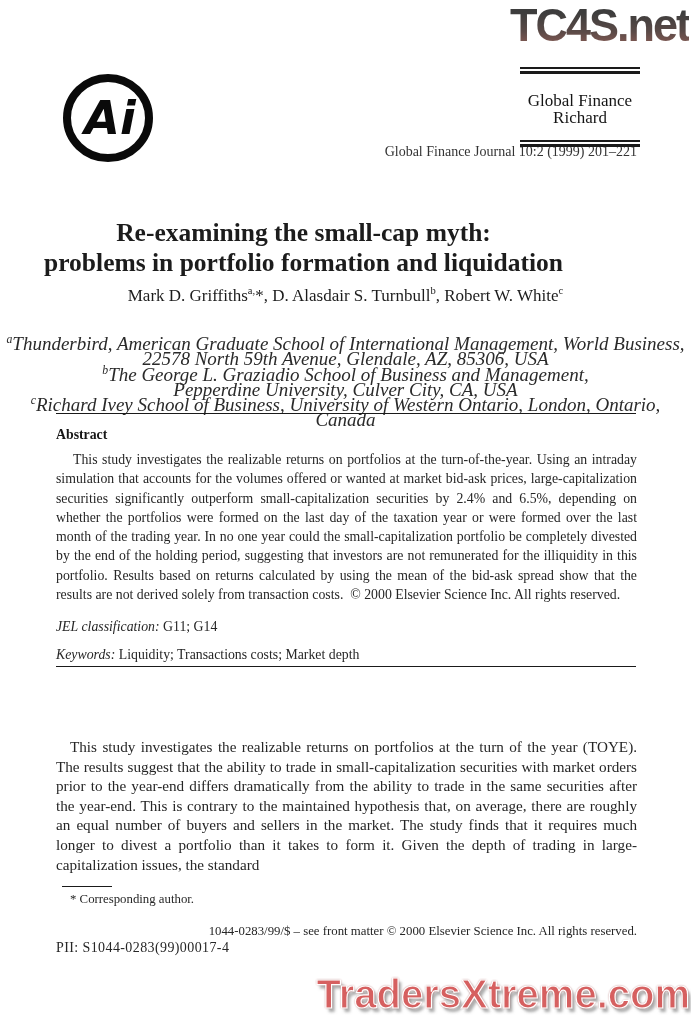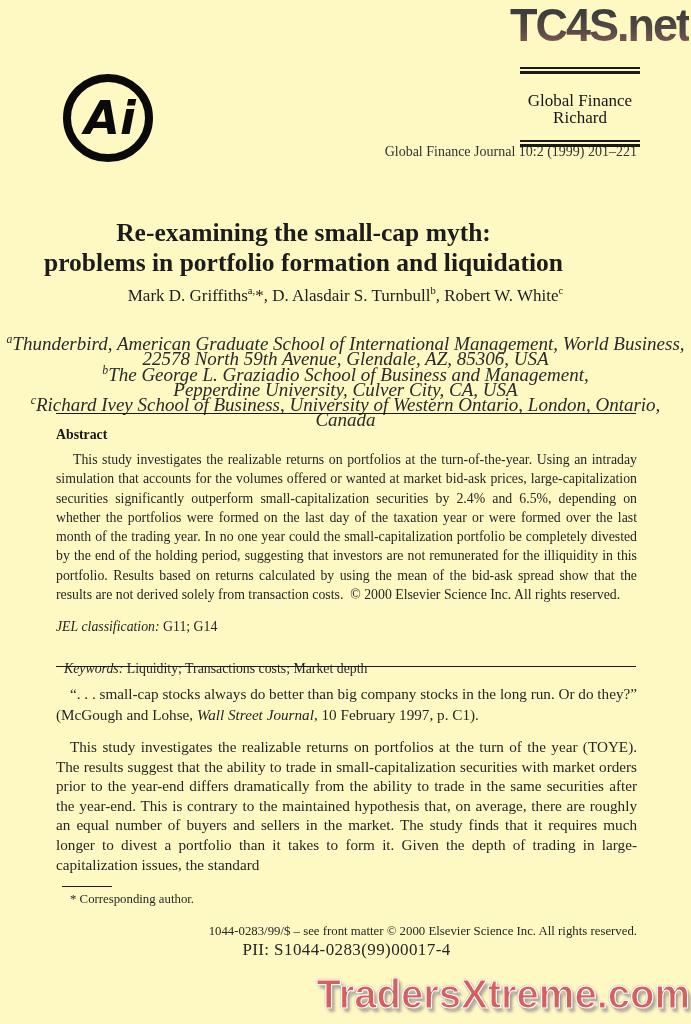--- a/index.html
+++ b/index.html
@@ -1,20 +1,20 @@
 <!DOCTYPE html>
 <html><head>
 <meta charset="utf-8">
 <style>
   html,body{margin:0;padding:0;background:#e8e8e8;}
   .page{
     position:relative;
     width:691px;height:1024px;
     margin:0 auto;
-    background:#fef9c3;
+    background:#ffffff;
     font-family:"Liberation Serif", serif;
     color:#262626;
     overflow:hidden;
   }
   sup{font-size:.62em;line-height:0;vertical-align:super;}
   i{font-style:italic;}
 
   
   .wm-top{
     position:absolute;top:0px;right:2px;
@@ -77,37 +77,37 @@
 
   .abstract-head{
     position:absolute;left:56px;top:427px;
     font-weight:bold;font-size:13.8px;color:#161616;
   }
   .abstract-text{
     position:absolute;left:56px;top:450px;width:581px;
     font-size:13.8px;line-height:19.3px;text-align:justify;text-indent:17px;
   }
   .jel-line{position:absolute;left:56px;top:619px;font-size:13.8px;}
-  .keywords-line{position:absolute;left:64px;top:647px;font-size:13.8px;margin-top:14px;}
+  .keywords-line{position:absolute;left:56px;top:647px;font-size:13.8px;}
 
   
   .quote{
     position:absolute;left:56px;top:684px;width:581px;
     font-size:15.2px;line-height:20.5px;text-align:justify;text-indent:14px;
   }
   .body-para{
     position:absolute;left:56px;top:737px;width:581px;
     font-size:15.2px;line-height:19.6px;text-align:justify;text-indent:14px;
   }
 
   
   .footnote-rule{position:absolute;left:62px;top:886px;width:50px;border-top:1.6px solid #1a1a1a;}
   .footnote{position:absolute;left:56px;top:892px;width:581px;font-size:12.8px;text-indent:14px;}
   .imprint-1{position:absolute;left:56px;top:924px;width:581px;font-size:12.8px;text-align:right;}
-  .imprint-2{position:absolute;left:56px;top:940px;width:581px;font-size:17px;letter-spacing:.4px;text-align:center;}
+  .imprint-2{position:absolute;left:56px;top:940px;width:581px;font-size:14px;letter-spacing:.4px;}
 </style>
 </head>
 <body>
 
 <div class="page">
 
   <div class="wm-top">TC4S.net</div>
 
   <div class="logo">
     <svg width="92" height="90" viewBox="0 0 92 90">
@@ -145,21 +145,20 @@
   </div>
 
   <div class="rule rule-abstract"></div>
   <div class="abstract-head">Abstract</div>
   <div class="abstract-text">This study investigates the realizable returns on portfolios at the turn-of-the-year. Using an intraday simulation that accounts for the volumes offered or wanted at market bid-ask prices, large-capitalization securities significantly outperform small-capitalization securities by 2.4% and 6.5%, depending on whether the portfolios were formed on the last day of the taxation year or were formed over the last month of the trading year. In no one year could the small-capitalization portfolio be completely divested by the end of the holding period, suggesting that investors are not remunerated for the illiquidity in this portfolio. Results based on returns calculated by using the mean of the bid-ask spread show that the results are not derived solely from transaction costs. &nbsp;© 2000 Elsevier Science Inc. All rights reserved.</div>
   <div class="jel-line"><i>JEL classification:</i> G11; G14</div>
   <div class="keywords-line"><i>Keywords:</i> Liquidity; Transactions costs; Market depth</div>
   <div class="rule rule-keywords"></div>
 
 
-  <div class="quote">“. . . small-cap stocks always do better than big company stocks in the long run. Or do they?” (McGough and Lohse, <i>Wall Street Journal</i>, 10 February 1997, p. C1).</div>
   <div class="body-para">This study investigates the realizable returns on portfolios at the turn of the year (TOYE). The results suggest that the ability to trade in small-capitalization securities with market orders prior to the year-end differs dramatically from the ability to trade in the same securities after the year-end. This is contrary to the maintained hypothesis that, on average, there are roughly an equal number of buyers and sellers in the market. The study finds that it requires much longer to divest a portfolio than it takes to form it. Given the depth of trading in large-capitalization issues, the standard</div>
 
   <div class="footnote-rule"></div>
   <div class="footnote">* Corresponding author.</div>
   <div class="imprint-1">1044-0283/99/$ – see front matter © 2000 Elsevier Science Inc. All rights reserved.</div>
   <div class="imprint-2">PII: S1044-0283(99)00017-4</div>
 
   <div class="wm-bottom">TradersXtreme.com</div>
 
 </div>

